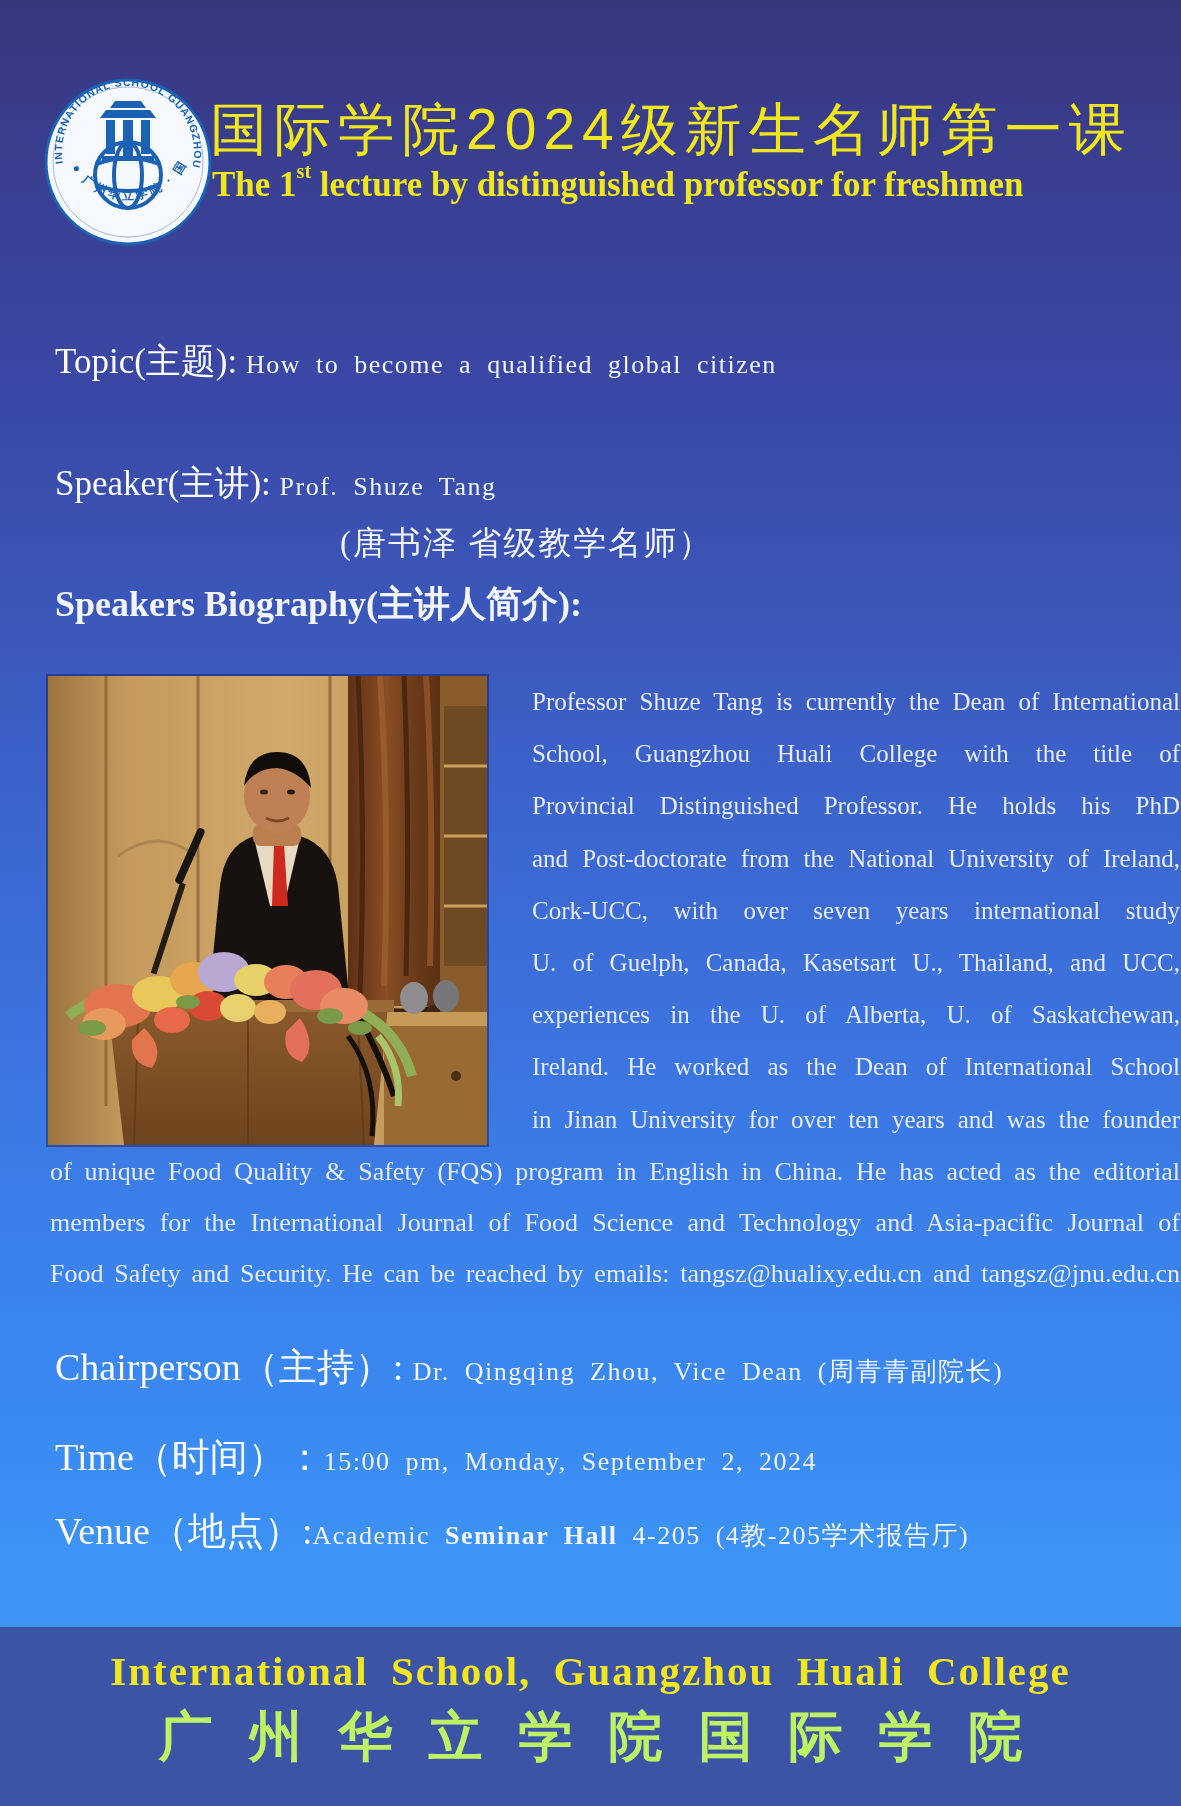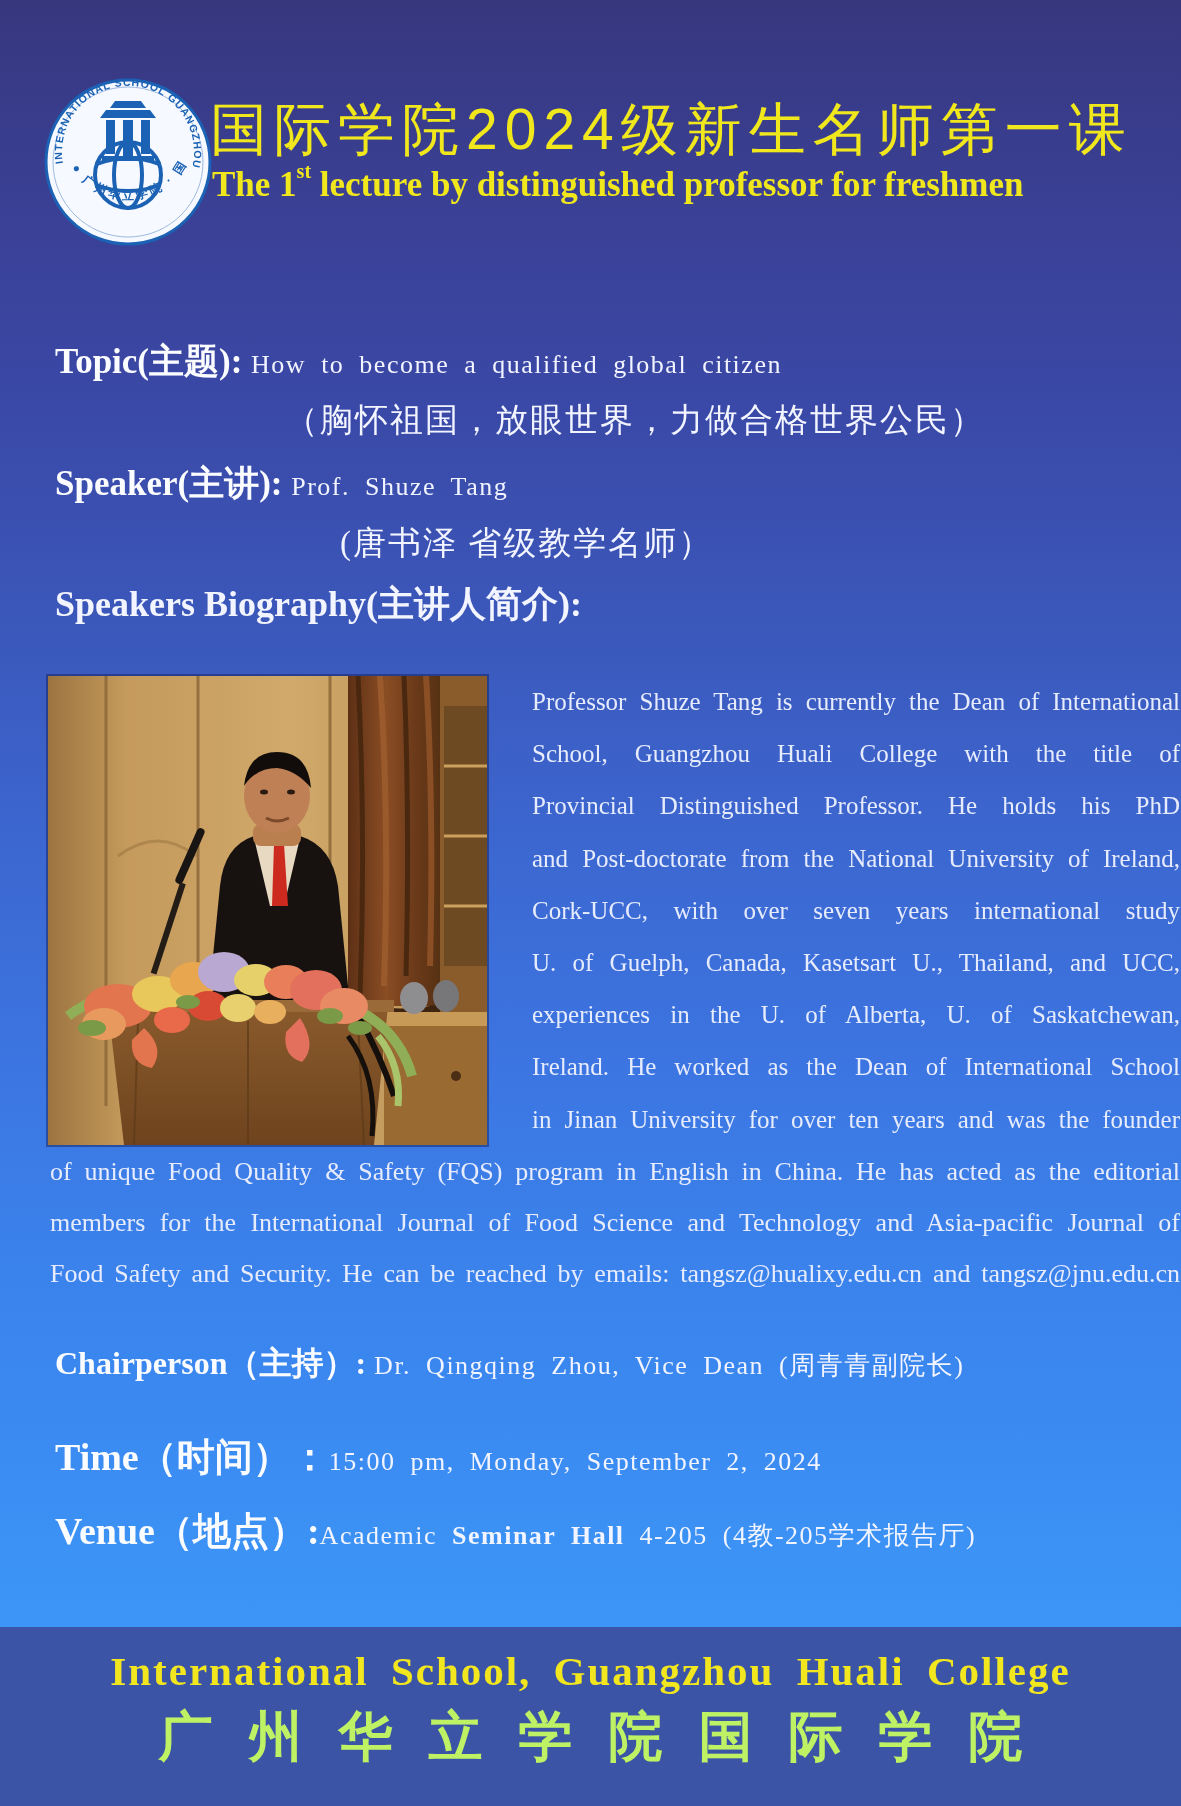--- a/index.html
+++ b/index.html
@@ -35,21 +35,21 @@
     font-family:"Liberation Sans","DejaVu Sans",sans-serif;
   }
   .subtitle{
     left:212px;top:160px;width:965px;
     font-size:35px;font-weight:bold;color:#f0e71c;white-space:nowrap;
   }
   .subtitle sup{font-size:20px;vertical-align:18px;}
 
   
   .row{left:55px;white-space:nowrap;}
-  .lbl{font-weight:bold;font-size:35px;color:#fbfcff;}
+  .lbl{font-weight:normal;font-size:35px;color:#fbfcff;}
   .val{font-size:26px;color:#f2f4ff;letter-spacing:1.5px;word-spacing:7px;}
   .zh-line{font-size:33px;color:#f2f4ff;letter-spacing:2px;white-space:nowrap;}
 
   
   .bio-label{left:55px;top:580px;font-size:36px;font-weight:bold;white-space:nowrap;}
   .photo{
     left:48px;top:676px;width:439px;height:469px;
     outline:2px solid rgba(15,25,80,.45);
     overflow:hidden;
   }
@@ -124,21 +124,20 @@
       </g>
     </svg>
   </div>
 
   <div class="abs title-zh">国际学院2024级新生名师第一课</div>
   <div class="abs subtitle"><span>The 1</span><sup>st</sup><span> lecture by distinguished professor for freshmen</span></div>
 
   <div class="abs row" style="top:338px;">
     <span class="lbl">Topic(主题): </span><span class="val">How to become a qualified global citizen</span>
   </div>
-  <div class="abs zh-line" style="left:285px;top:398px;">（胸怀祖国，放眼世界，力做合格世界公民）</div>
 
   <div class="abs row" style="top:460px;">
     <span class="lbl">Speaker(主讲): </span><span class="val">Prof. Shuze Tang</span>
   </div>
   <div class="abs bio-label">Speakers Biography(主讲人简介):</div>
 
   <div class="abs zh-line" style="left:340px;top:521px;">(唐书泽 省级教学名师）</div>
 
   <div class="abs photo">
     <svg viewBox="0 0 439 469" width="439" height="469">
@@ -263,21 +262,21 @@
     <div class="jline">in Jinan University for over ten years and was the founder</div>
   </div>
 
   <div class="abs bio-full">
     <div class="jline">of unique Food Quality &amp; Safety (FQS) program in English in China. He has acted as the editorial</div>
     <div class="jline">members for the International Journal of Food Science and Technology and Asia-pacific Journal of</div>
     <div class="jline">Food Safety and Security. He can be reached by emails: tangsz@hualixy.edu.cn and tangsz@jnu.edu.cn</div>
   </div>
 
   <div class="abs row chair">
-    <span class="lbl" style="font-size:32px;">Chairperson（主持）: </span><span class="val">Dr. Qingqing Zhou, Vice Dean (周青青副院长)</span>
+    <span class="lbl" style="font-size:38px;">Chairperson（主持）: </span><span class="val">Dr. Qingqing Zhou, Vice Dean (周青青副院长)</span>
   </div>
 
   <div class="abs row time">
     <span class="lbl" style="font-size:38px;">Time（时间）：</span><span class="val">15:00 pm,  Monday, September  2, 2024</span>
   </div>
 
   <div class="abs row venue">
     <span class="lbl" style="font-size:38px;">Venue（地点）:</span><span class="val">Academic </span><span class="val bold-part">Seminar Hall</span><span class="val"> 4-205 (4教-205学术报告厅)</span>
   </div>
 

